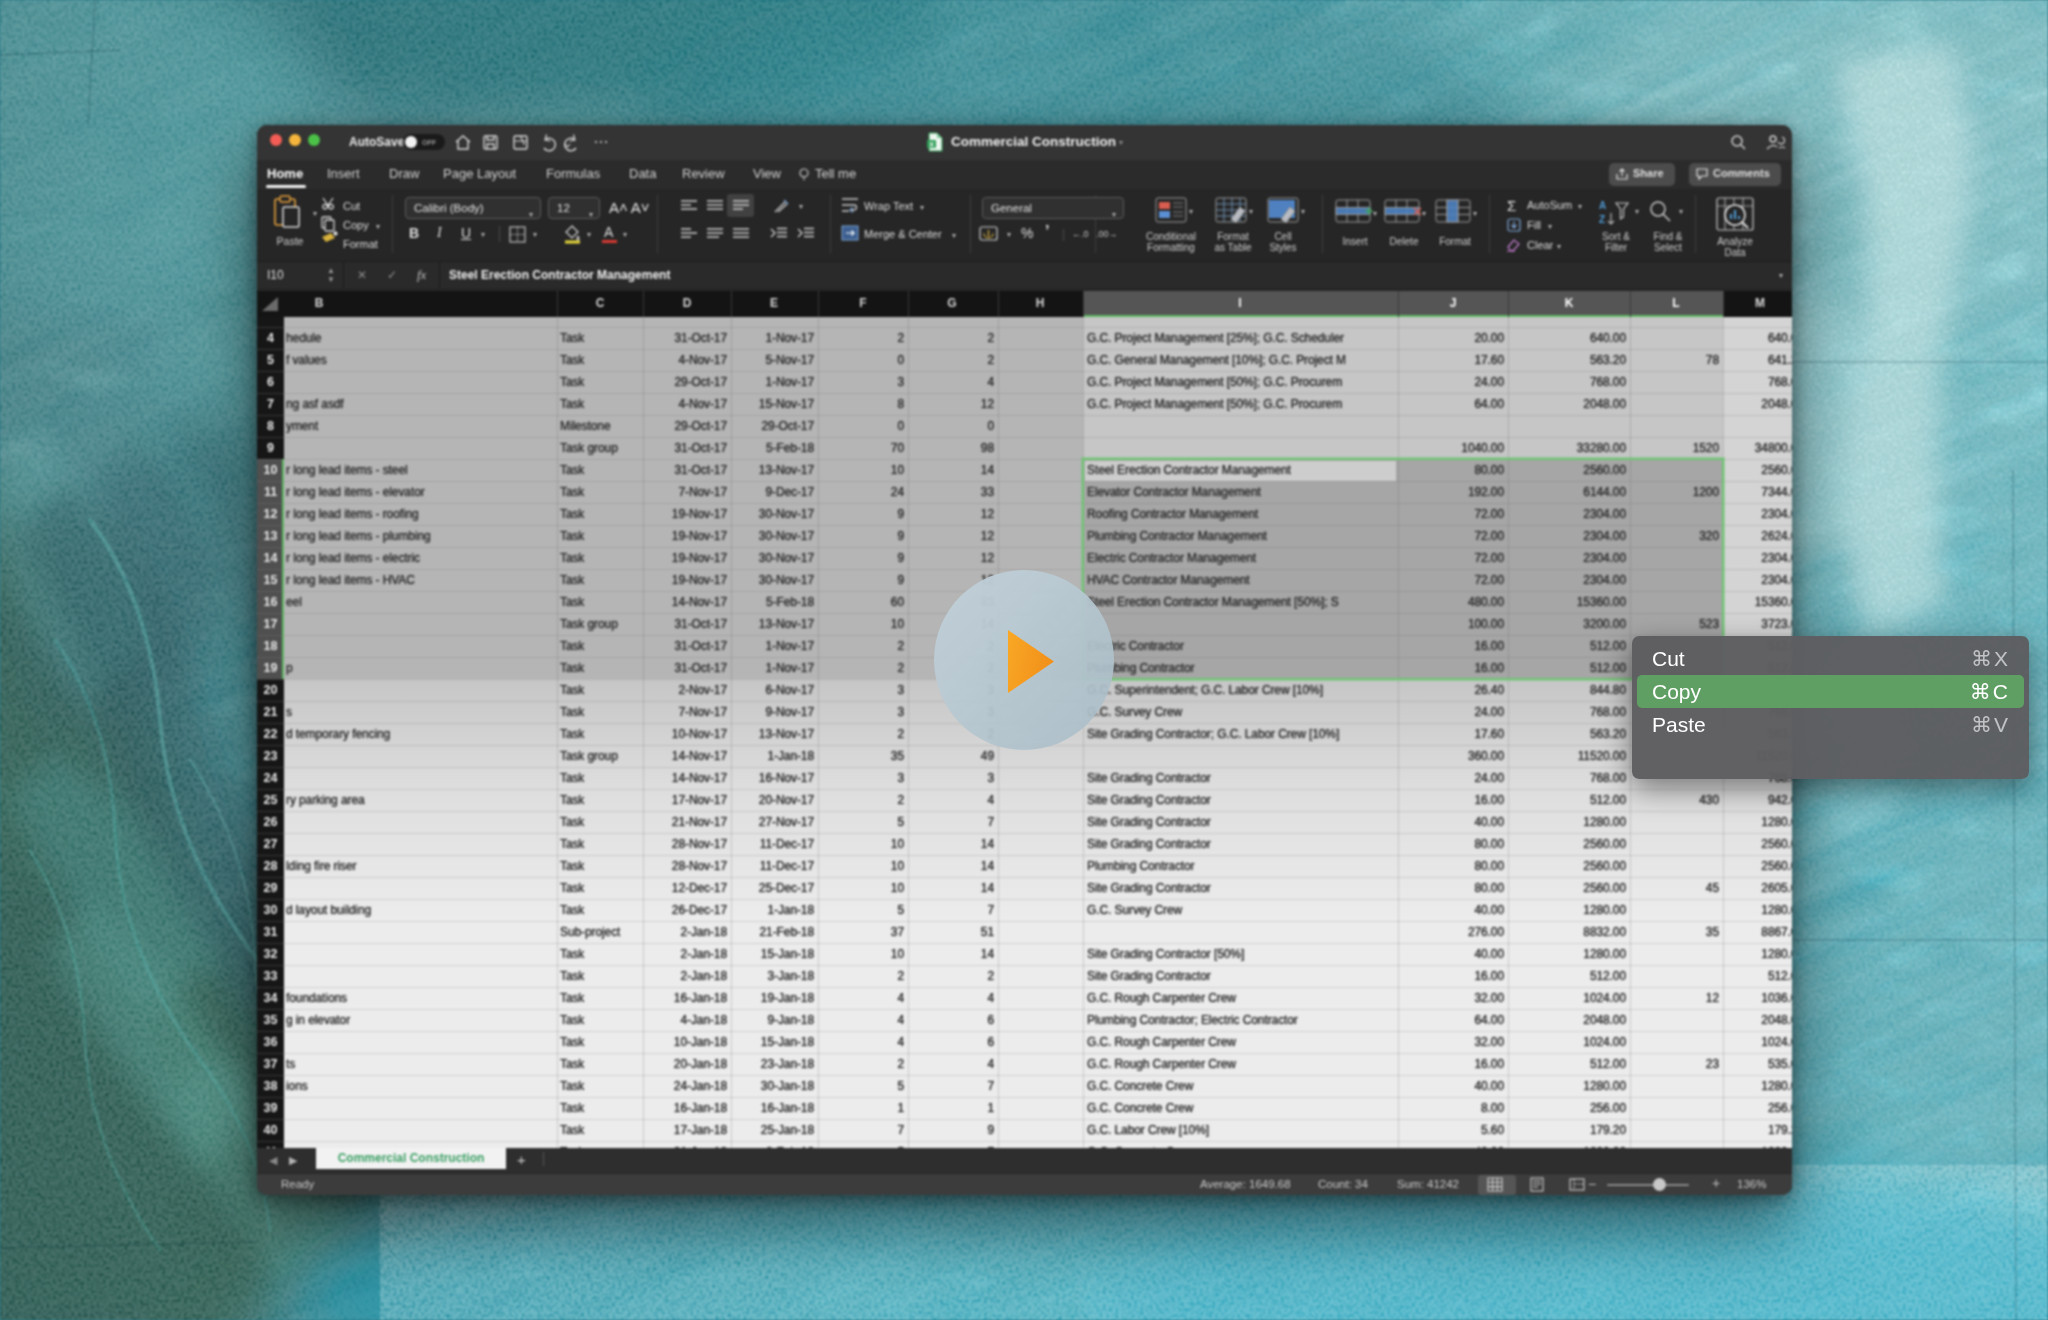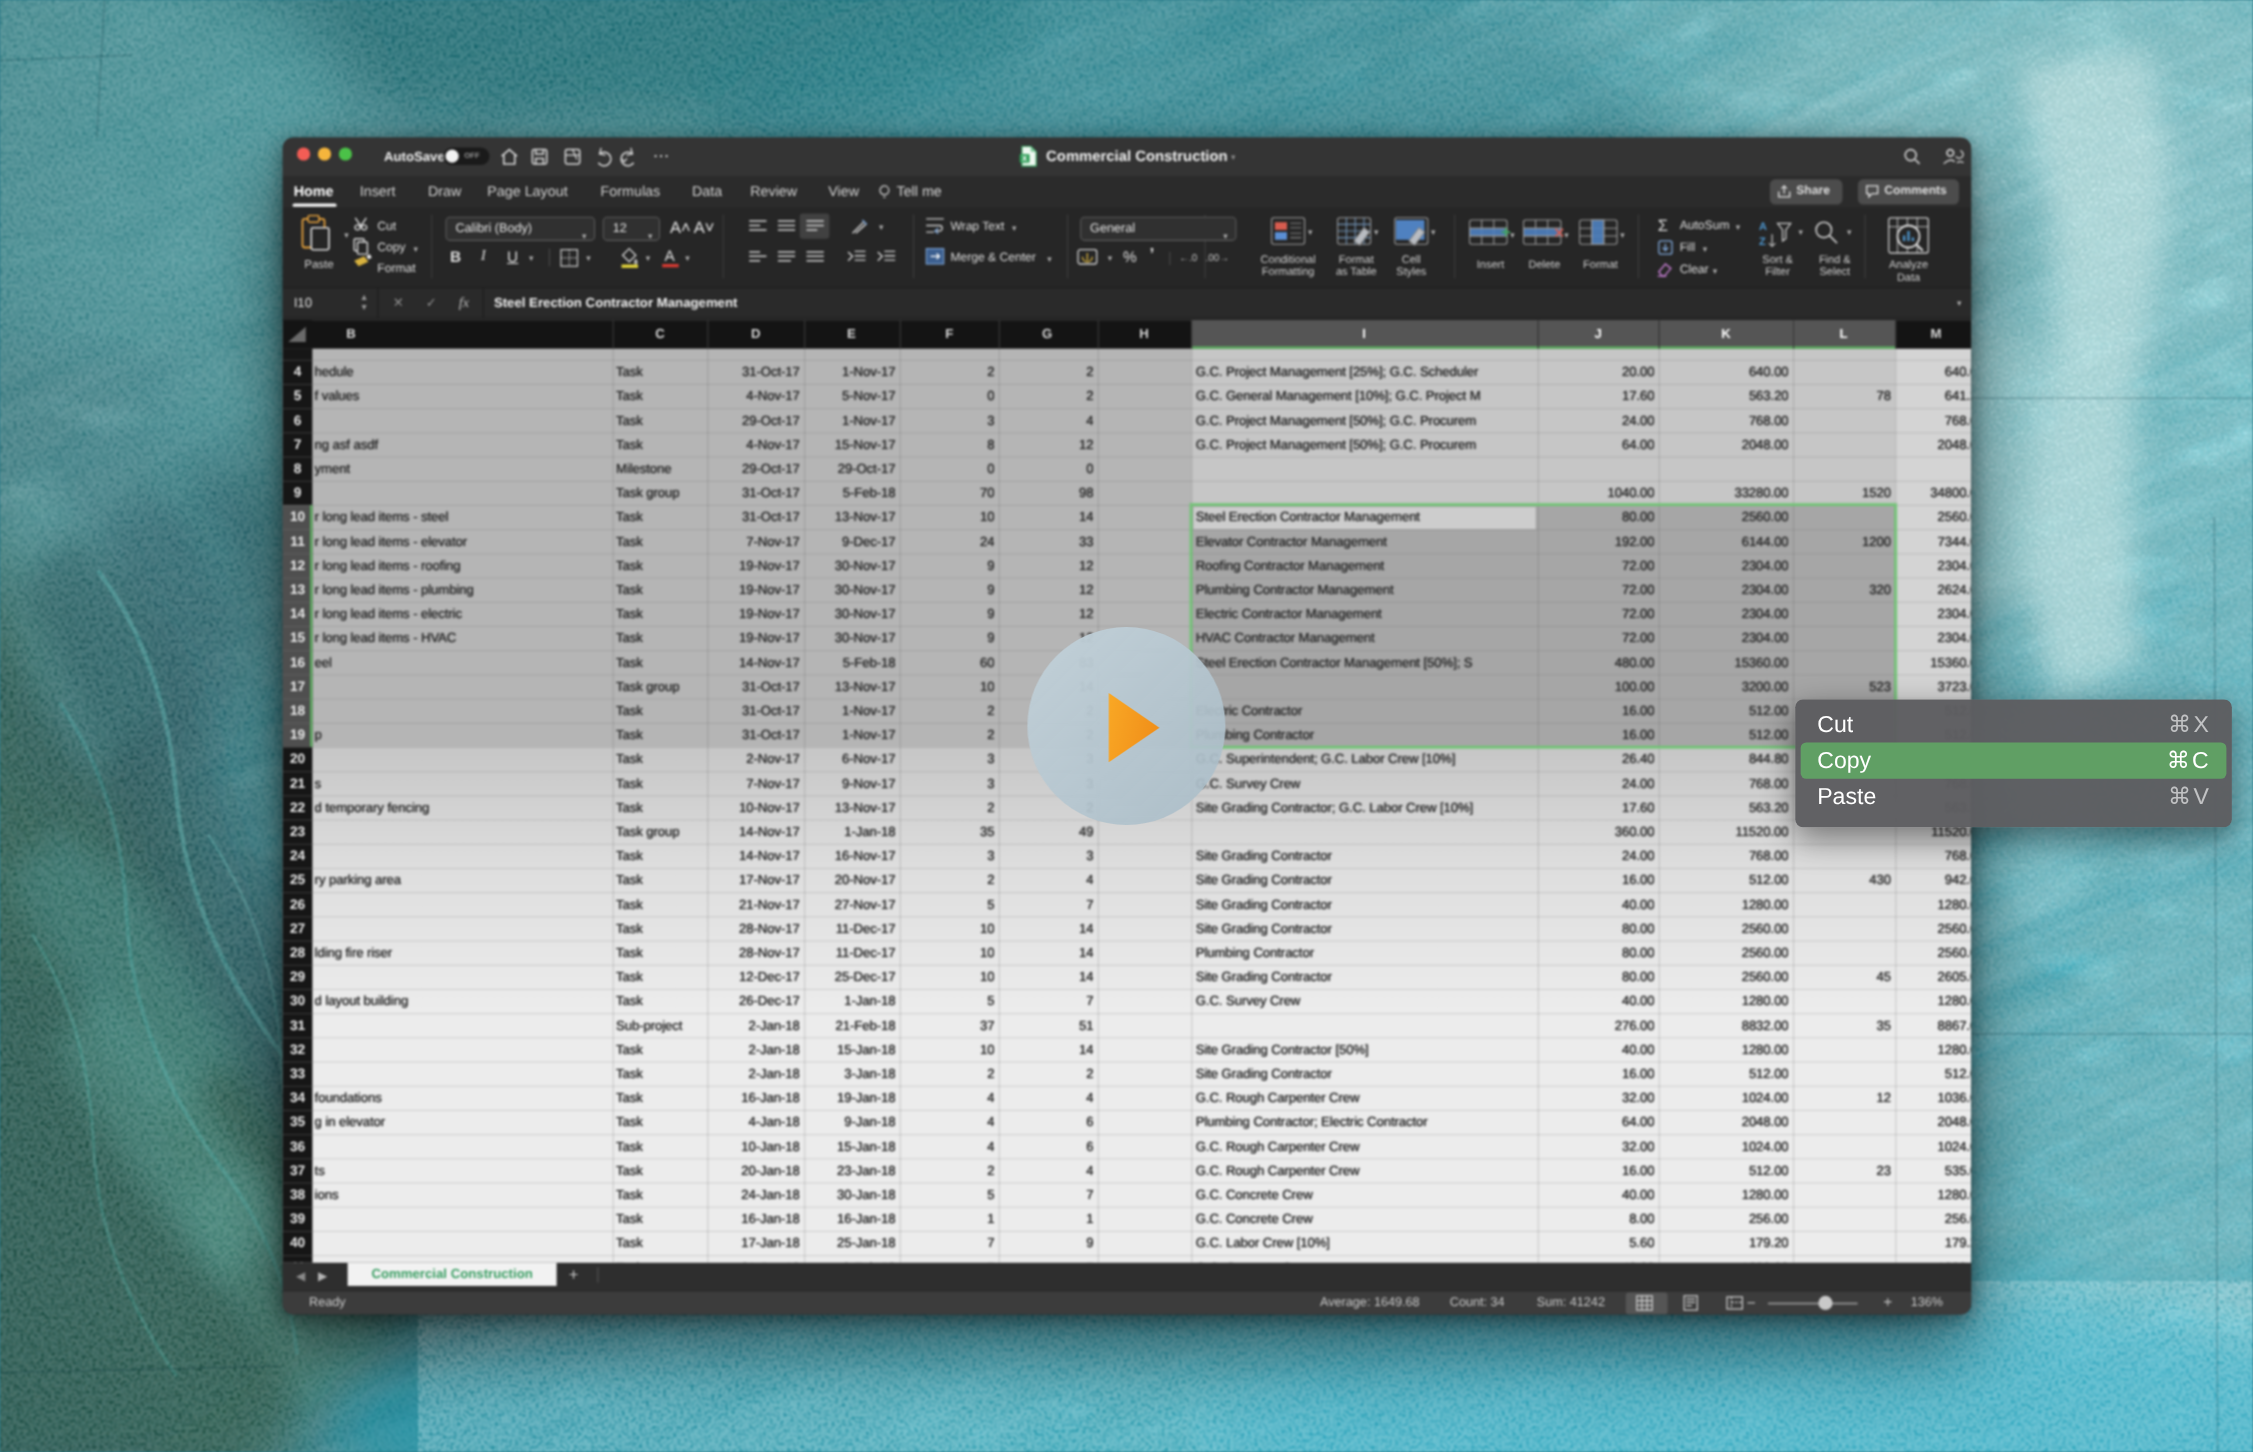--- a/index.html
+++ b/index.html
@@ -24,21 +24,21 @@
 .chl{position:absolute;top:5px;font-size:12px;color:#c9c9c9;font-weight:bold;transform:translateX(-50%)}
 .vline{position:absolute;top:26px;bottom:0;width:1px;background:rgba(80,80,80,.22)}
 .hrow{position:absolute;left:27px;right:0;height:1px;background:rgba(100,100,100,.20)}
 .gut{position:absolute;left:0;width:27px;background:#161616;color:#e8e8e8;font-weight:bold;
   font-size:12.5px;text-align:center}
 .cell{position:absolute;font-size:12px;color:#2b2b2b;white-space:nowrap;overflow:hidden;letter-spacing:-0.1px;text-shadow:0 0 1.2px rgba(40,40,40,.85)}
 .num{text-align:right}
 #tabbar{position:absolute;left:0;top:1023px;width:100%;height:25px;background:#2e2e2e}
 #status{position:absolute;left:0;top:1048px;width:100%;height:22px;background:#3c3c3c;border-top:1px solid #262626}
 .st{position:absolute;top:4px;font-size:11.5px;color:#c9c9c9;white-space:nowrap}
-#menu{position:absolute;left:1632px;top:636px;width:397px;height:116px;background:rgba(93,93,96,.97);
+#menu{position:absolute;left:1632px;top:636px;width:397px;height:143px;background:rgba(93,93,96,.97);
   border-radius:7px;box-shadow:0 10px 30px rgba(0,0,0,.45);z-index:50}
 .mi{position:absolute;left:5px;right:5px;height:33px;color:#fff;font-size:21px;line-height:33px}
 .mi .lab{position:absolute;left:15px}
 .mi .sc{position:absolute;right:14px;color:rgba(255,255,255,.62);letter-spacing:2px}
 </style></head><body>
 <div id="stage">
     <div id="blurwrap">
       <svg class="abs" width="2048" height="1320" viewBox="0 0 2048 1320" style="left:0;top:0;filter:saturate(1.28) contrast(1.04)">
 <defs>
 <linearGradient id="sea" x1="0" y1="0.1" x2="1" y2="0.35">

